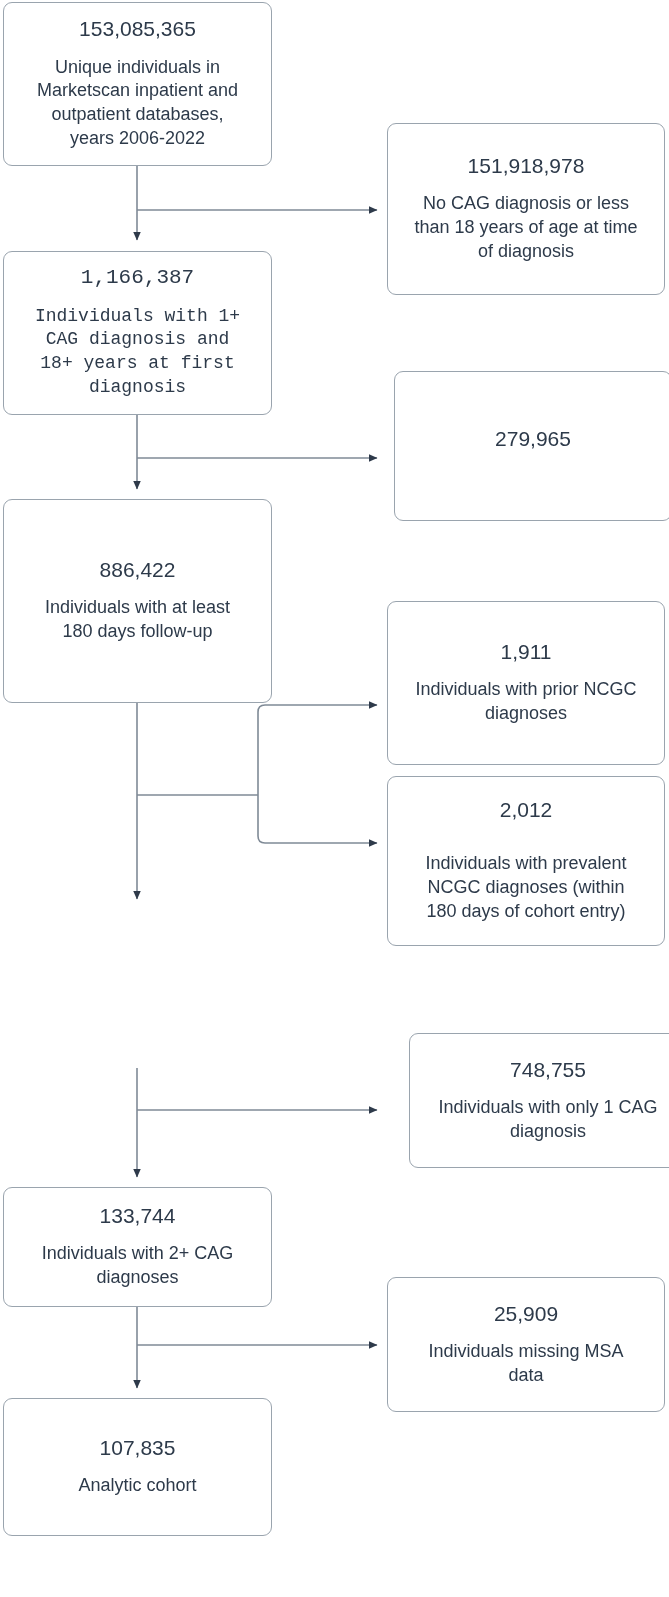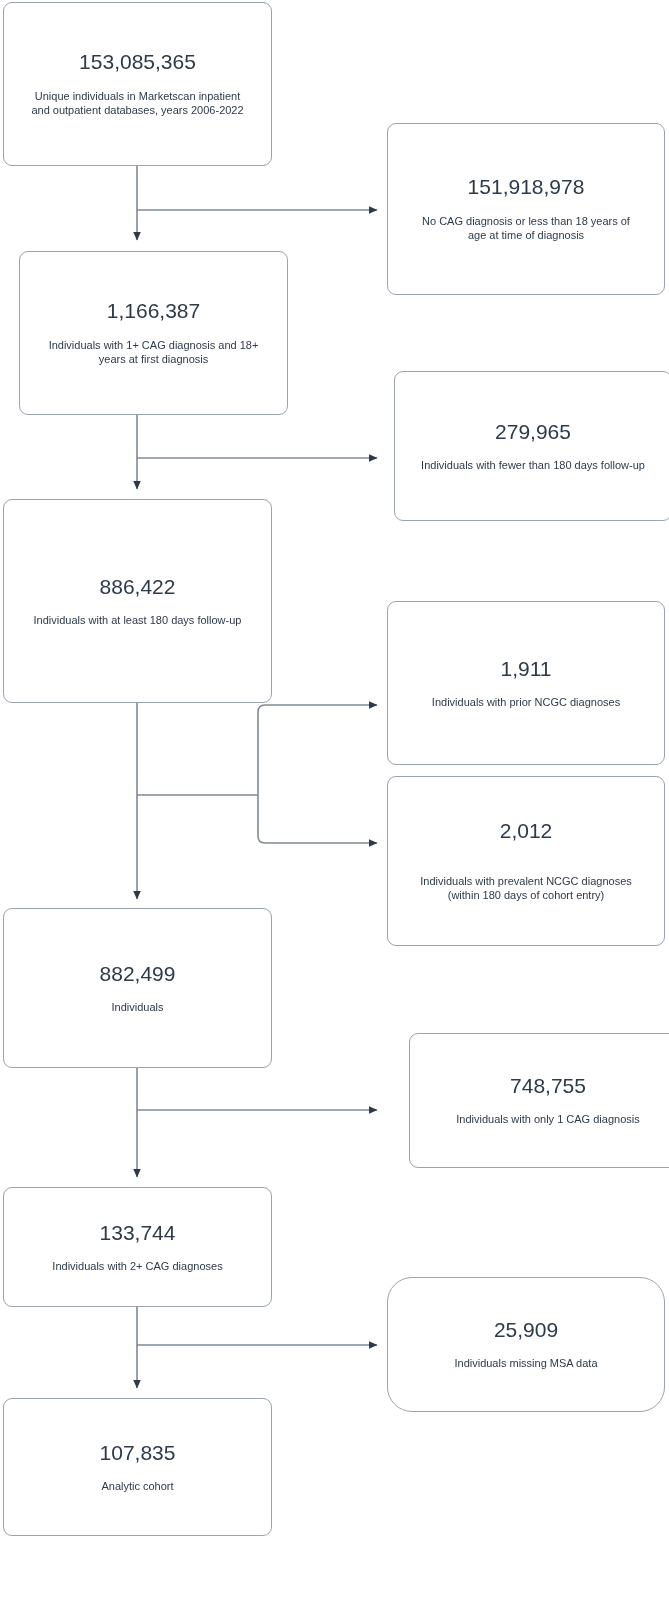--- a/index.html
+++ b/index.html
@@ -41,21 +41,21 @@
   }
   .node-count {
     font-size: 21px;
     font-weight: 400;
     line-height: 1.15;
     color: #2d3a4a;
     margin-bottom: 14px;
     white-space: nowrap;
   }
   .node-label {
-    font-size: 11px;
+    font-size: 18px;
     font-weight: 400;
     line-height: 1.32;
     color: #2d3a4a;
   }
 </style>
 </head>
 <body>
 
 <div id="flowchart-root">
 
@@ -92,68 +92,63 @@
       <path d="M137,1307 L137,1388" stroke="#7f8a96" stroke-width="1.6" fill="none" marker-end="url(#arrowhead)"></path>
       <path d="M137,1345 L377,1345" stroke="#7f8a96" stroke-width="1.6" fill="none" marker-end="url(#arrowhead)"></path>
     </g>
   </svg>
 
   <div class="node-box" style="left:3px; top:2px; width:269px; height:164px;">
     <div class="node-count">153,085,365</div>
     <div class="node-label">Unique individuals in Marketscan inpatient and outpatient databases, years 2006-2022</div>
   </div>
 
-  <div class="node-box" style="left:19px; top:251px; width:269px; height:164px;">
+  <div class="node-box" style="left:3px; top:251px; width:269px; height:164px;font-family:Liberation Mono, monospace;">
     <div class="node-count">1,166,387</div>
     <div class="node-label">Individuals with 1+ CAG diagnosis and 18+ years at first diagnosis</div>
   </div>
 
   <div class="node-box" style="left:3px; top:499px; width:269px; height:204px;">
     <div class="node-count">886,422</div>
     <div class="node-label">Individuals with at least 180 days follow-up</div>
   </div>
 
-  <div class="node-box" style="left:3px; top:908px; width:269px; height:160px;">
-    <div class="node-count">882,499</div>
-    <div class="node-label">Individuals</div>
-  </div>
 
   <div class="node-box" style="left:3px; top:1187px; width:269px; height:120px;">
     <div class="node-count">133,744</div>
     <div class="node-label">Individuals with 2+ CAG diagnoses</div>
   </div>
 
   <div class="node-box" style="left:3px; top:1398px; width:269px; height:138px;">
     <div class="node-count">107,835</div>
     <div class="node-label">Analytic cohort</div>
   </div>
 
   <div class="node-box" style="left:387px; top:123px; width:278px; height:172px;">
     <div class="node-count">151,918,978</div>
     <div class="node-label">No CAG diagnosis or less than 18 years of age at time of diagnosis</div>
   </div>
 
   <div class="node-box" style="left:394px; top:371px; width:278px; height:150px;">
     <div class="node-count">279,965</div>
-    <div class="node-label">Individuals with fewer than 180 days follow-up</div>
   </div>
 
   <div class="node-box" style="left:387px; top:601px; width:278px; height:164px;">
     <div class="node-count">1,911</div>
     <div class="node-label">Individuals with prior NCGC diagnoses</div>
   </div>
 
   <div class="node-box" style="left:387px; top:776px; width:278px; height:170px;gap:16px;">
     <div class="node-count">2,012</div>
     <div class="node-label">Individuals with prevalent NCGC diagnoses (within 180 days of cohort entry)</div>
   </div>
 
   <div class="node-box" style="left:409px; top:1033px; width:278px; height:135px;">
     <div class="node-count">748,755</div>
     <div class="node-label">Individuals with only 1 CAG diagnosis</div>
   </div>
 
-  <div class="node-box" style="left:387px; top:1277px; width:278px; height:135px;border-radius:25px;">
+  <div class="node-box" style="left:387px; top:1277px; width:278px; height:135px;">
     <div class="node-count">25,909</div>
     <div class="node-label">Individuals missing MSA data</div>
   </div>
 
 </div>
 
 </body></html>

